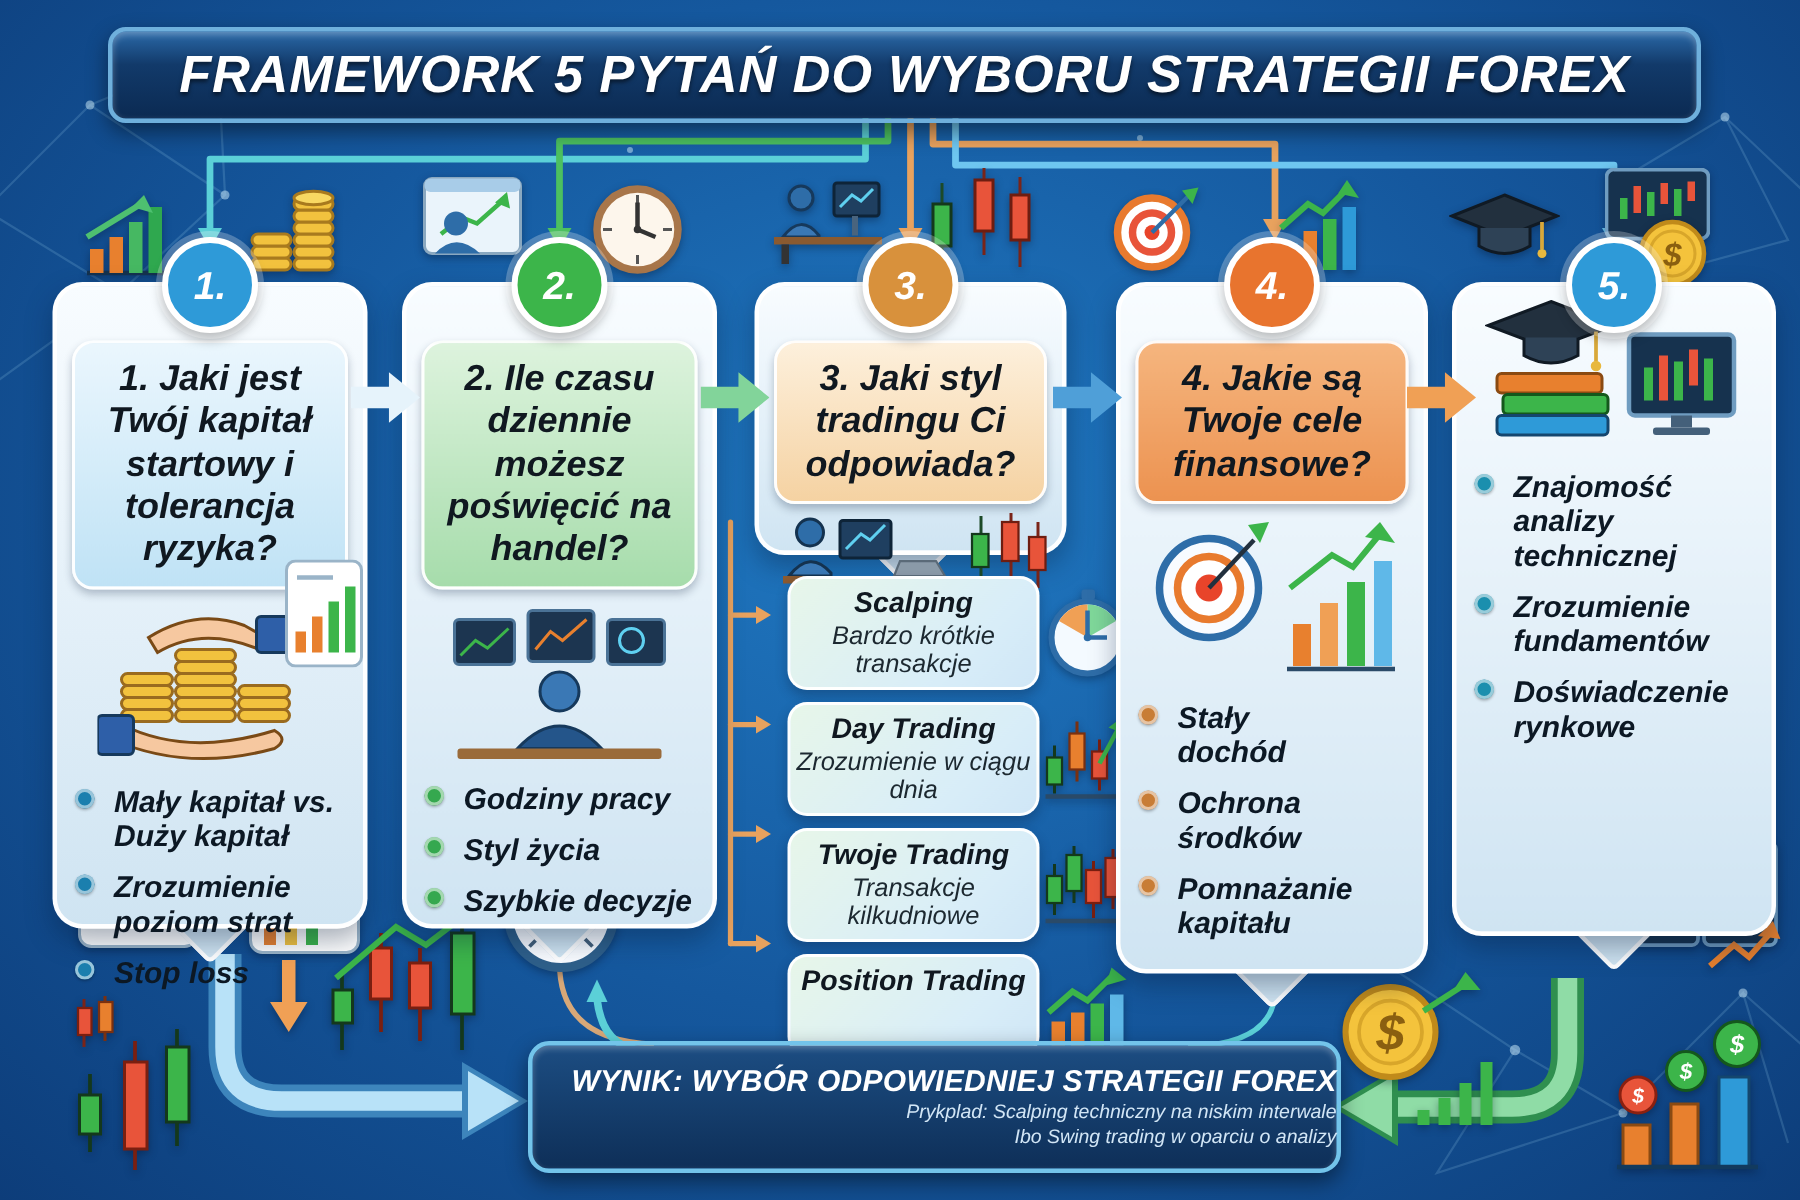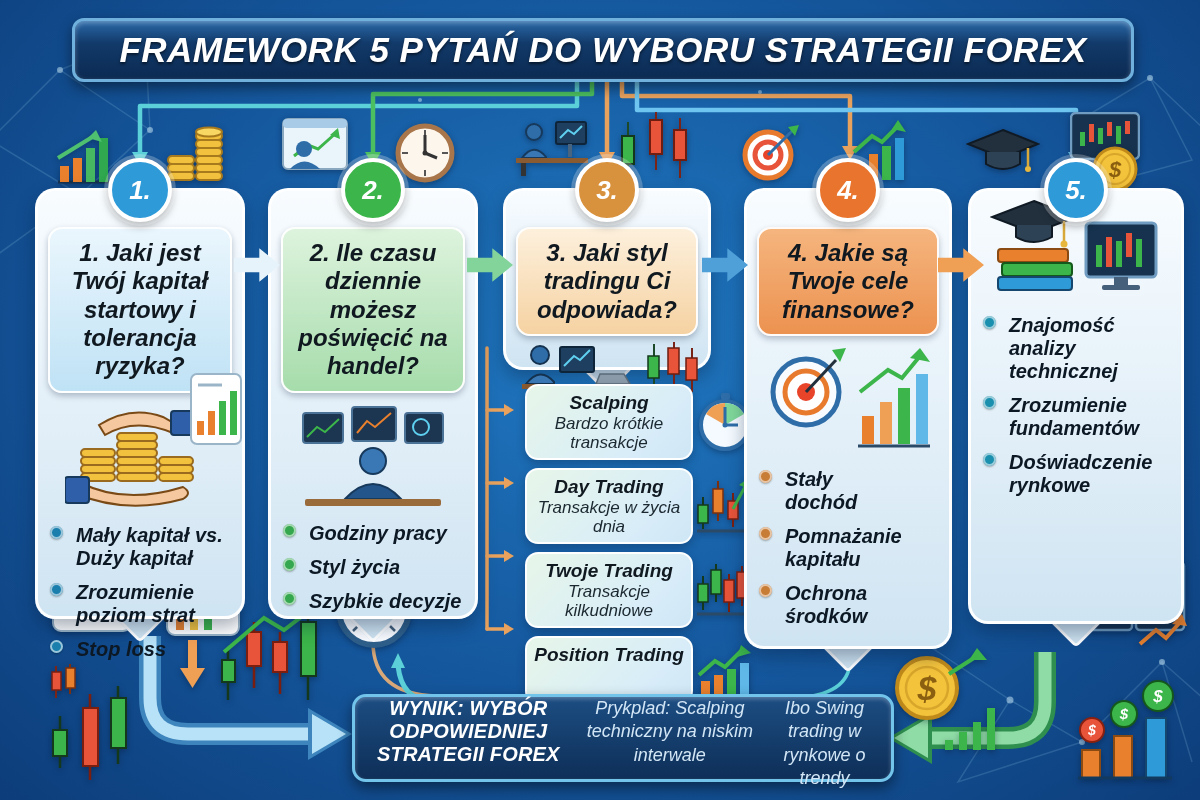--- a/index.html
+++ b/index.html
@@ -66,25 +66,25 @@
 
   
   .flow-arrow{position:absolute;top:245px;width:46px;height:40px;z-index:3;
     clip-path:polygon(0 32%,55% 32%,55% 8%,100% 50%,55% 92%,55% 68%,0 68%);
     filter:drop-shadow(0 2px 2px rgba(0,0,0,.3));}
   .fa1{left:234px;background:#e6f3fb}.fa2{left:467px;background:#82d49a}
   .fa3{left:702px;background:#4f9fd8}.fa4{left:938px;background:#f0a055}
 
   
   .result{position:absolute;left:352px;top:694px;width:536px;height:82px;z-index:2;
-    display:flex;flex-direction:row;justify-content:center;text-align:center;border-radius:14px;
+    display:flex;flex-direction:column;justify-content:center;text-align:right;border-radius:14px;
     background:linear-gradient(180deg,#1c4d82,#0e2f58);border:3px solid #73c4ea;
     box-shadow:0 6px 14px rgba(0,0,0,.45), inset 0 2px 4px rgba(255,255,255,.28);}
   .result-title{font-size:20px;font-weight:bold;color:#fff;letter-spacing:.2px;}
-  .result-line{font-size:18px;color:#d2e6f6;line-height:1.3;}
+  .result-line{font-size:13px;color:#d2e6f6;line-height:1.3;}
 </style>
 </head>
 <body>
 
 <div class="stage">
 
   <svg class="layer z0" viewBox="0 0 1200 800">
     <g stroke="#aee0f8" stroke-width="1.5" fill="none" opacity="0.17">
       <path d="M-10 140 L60 70 L150 130 L80 195 Z M60 70 L145 35 L150 130 M-10 260 L80 195"></path>
       <path d="M1080 120 L1150 78 L1192 160 L1100 185 Z M1150 78 L1205 130"></path>
@@ -410,21 +410,21 @@
           <path d="M30 33 L11 22 A22 22 0 0 1 30 11 Z" fill="#f0a055"></path>
           <line x1="30" y1="33" x2="30" y2="15" stroke="#2e6da8" stroke-width="3"></line>
           <line x1="30" y1="33" x2="43" y2="33" stroke="#2e6da8" stroke-width="3"></line>
               <circle cx="30" cy="33" r="2.5" fill="#2e6da8"></circle>
             </svg>
         </span>
       </div>
       <div class="style-row">
         <div class="style-box">
           <div class="style-name">Day Trading</div>
-          <div class="style-desc">Transakcje w życia dnia</div>
+          <div class="style-desc">Zrozumienie w ciągu dnia</div>
         </div>
         <span class="style-icon">
           <svg width="54" height="58" viewBox="0 0 54 58">
               <line x1="8" y1="20" x2="8" y2="52" stroke="#14381c" stroke-width="2"></line>
           <rect x="3" y="28" width="10" height="18" fill="#3cb54a" stroke="#14381c" stroke-width="1.5"></rect>
           <line x1="23" y1="4" x2="23" y2="44" stroke="#7a3010" stroke-width="2"></line>
           <rect x="18" y="12" width="10" height="24" fill="#e8802e" stroke="#7a3010" stroke-width="1.5"></rect>
           <line x1="38" y1="16" x2="38" y2="50" stroke="#7a1f10" stroke-width="2"></line>
           <rect x="33" y="24" width="10" height="18" fill="#e8543a" stroke="#7a1f10" stroke-width="1.5"></rect>
           <line x1="38" y1="32" x2="52" y2="6" stroke="#3cb54a" stroke-width="3"></line>
@@ -490,25 +490,25 @@
           <line x1="96" y1="104" x2="168" y2="104" stroke="#2a4a68" stroke-width="3"></line>
         </svg>
       </div>
       <ul class="bullets">
         <li>
             <span class="dot"></span>
             <span class="bt">Stały dochód</span>
           </li>
         <li>
             <span class="dot"></span>
+            <span class="bt">Ochrona środków</span>
+          </li>
+        <li>
+            <span class="dot"></span>
             <span class="bt">Pomnażanie kapitału</span>
-          </li>
-        <li>
-            <span class="dot"></span>
-            <span class="bt">Ochrona środków</span>
           </li>
       </ul>
     </div>
   </section>
 
   <section class="column c5" style="--accent: #2e9ad8; --dot: #1b8fae;">
     <div class="badge">5.</div>
     <div class="pillar">
       <div class="icon-area">
         <svg width="172" height="110" viewBox="0 0 172 110">
@@ -673,16 +673,16 @@
     <rect x="6" y="78" width="18" height="28" fill="#e8802e" stroke="#8a4a12" stroke-width="2"></rect>
     <rect x="38" y="64" width="18" height="42" fill="#e8802e" stroke="#8a4a12" stroke-width="2"></rect>
     <rect x="70" y="46" width="20" height="60" fill="#2e9ad8" stroke="#14466e" stroke-width="2"></rect>
     <line x1="2" y1="106" x2="96" y2="106" stroke="#123a5e" stroke-width="3"></line>
       </svg>
   </div>
 
   <div class="result">
     <div class="result-title">WYNIK: WYBÓR ODPOWIEDNIEJ STRATEGII FOREX</div>
     <div class="result-line">Prykplad: Scalping techniczny na niskim interwale</div>
-    <div class="result-line">Ibo Swing trading w rynkowe o trendy</div>
+    <div class="result-line">Ibo Swing trading w oparciu o analizy</div>
   </div>
 
 </div>
 
 </body></html>

